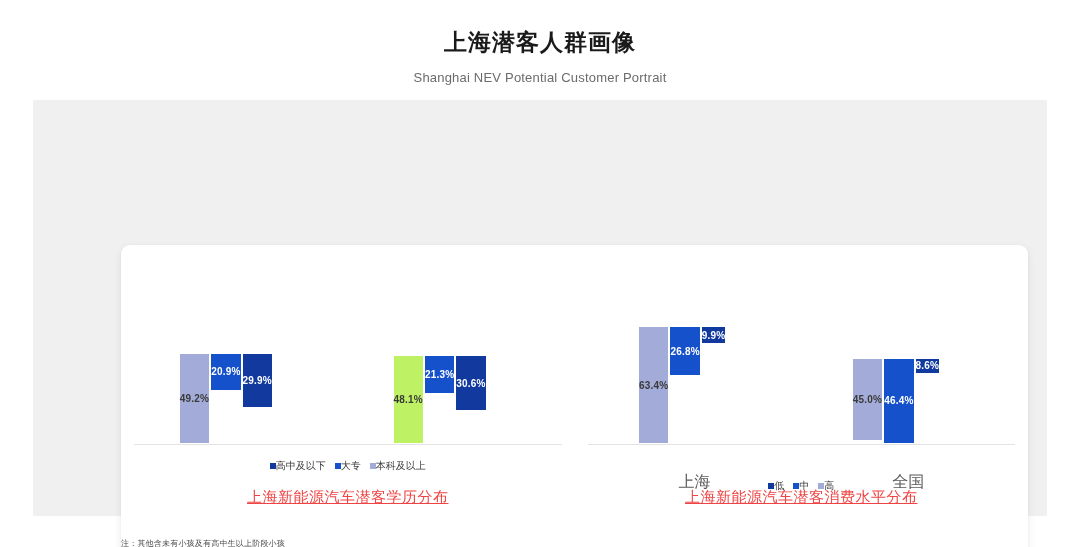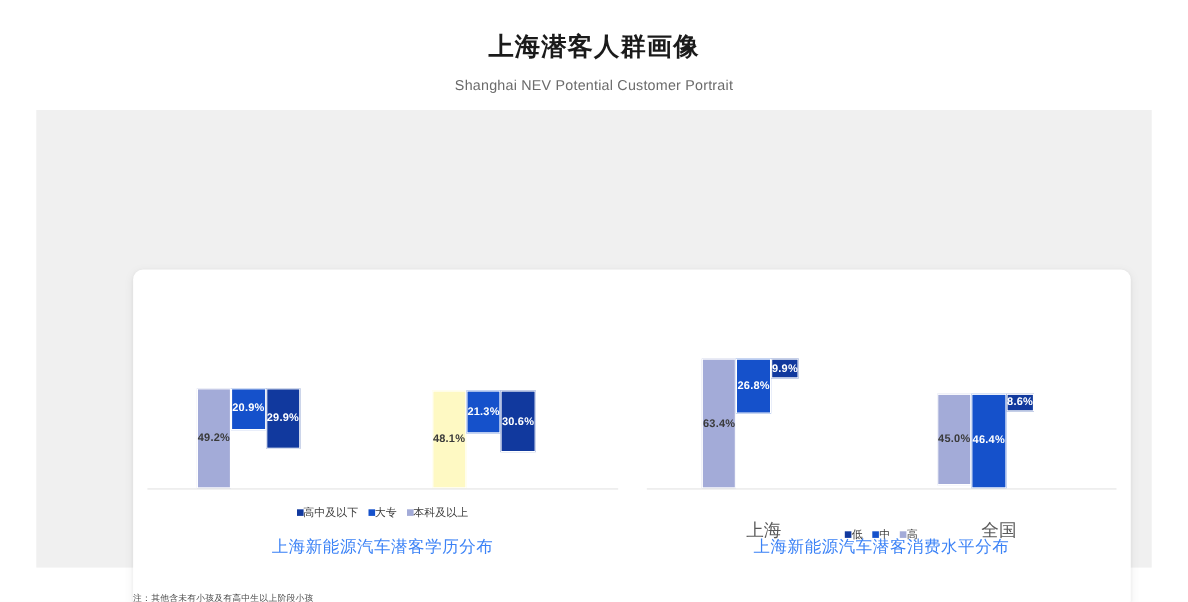--- a/index.html
+++ b/index.html
@@ -82,21 +82,21 @@
     position: absolute; left: 0; right: 0; top: 214px;
     display: flex; justify-content: center; align-items: center; gap: 9px;
   }
   .legend.with-cats { top: 234px; }
   .legend-item { display: flex; align-items: center; gap: 0; }
   .legend-swatch { width: 6px; height: 6px; display: inline-block; }
   .legend-text { font-size: 10px; color: #3a3a3a; }
 
   .chart-caption {
     position: absolute; left: 0; right: 0; top: 243px;
-    text-align: center; font-size: 15px; color: #3b82f6; letter-spacing: .5px;
+    text-align: center; font-size: 15px; color: #ef4444; letter-spacing: .5px; text-decoration: underline;
   }
   .footnote-outer {
     position: absolute; left: 88px; top: 438px; width: 600px;
     font-size: 8px; color: #4a4a4a; letter-spacing: .2px;
   }
 </style>
 </head>
 <body>
 
 <div id="page">
@@ -113,21 +113,21 @@
 
         <div class="chart-block">
           <div class="plot">
             <div class="bars">
                 <div class="bar-col">
                   <div class="seg seg-high" style="background: rgb(163, 171, 216); height: 91.512px;">49.2%</div>
                   <div class="seg seg-mid" style="background: rgb(21, 81, 203); height: 38.874px;">20.9%</div>
                   <div class="seg seg-low" style="background: rgb(17, 57, 158); height: 55.614px;">29.9%</div>
                 </div>
                 <div class="bar-col">
-                  <div class="seg seg-high" style="background: #fef9c3; height: 89.466px;">48.1%</div>
+                  <div class="seg seg-high" style="background: #bef264; height: 89.466px;">48.1%</div>
                   <div class="seg seg-mid" style="background: rgb(21, 81, 203); height: 39.618px;">21.3%</div>
                   <div class="seg seg-low" style="background: rgb(17, 57, 158); height: 56.916px;">30.6%</div>
                 </div>
               </div>
             <div class="axis-line"></div>
             <div class="cat-labels"></div>
           </div>
           <div class="legend">
               <div class="legend-item">
                 <span class="legend-swatch" style="background: rgb(17, 57, 158);"></span>

